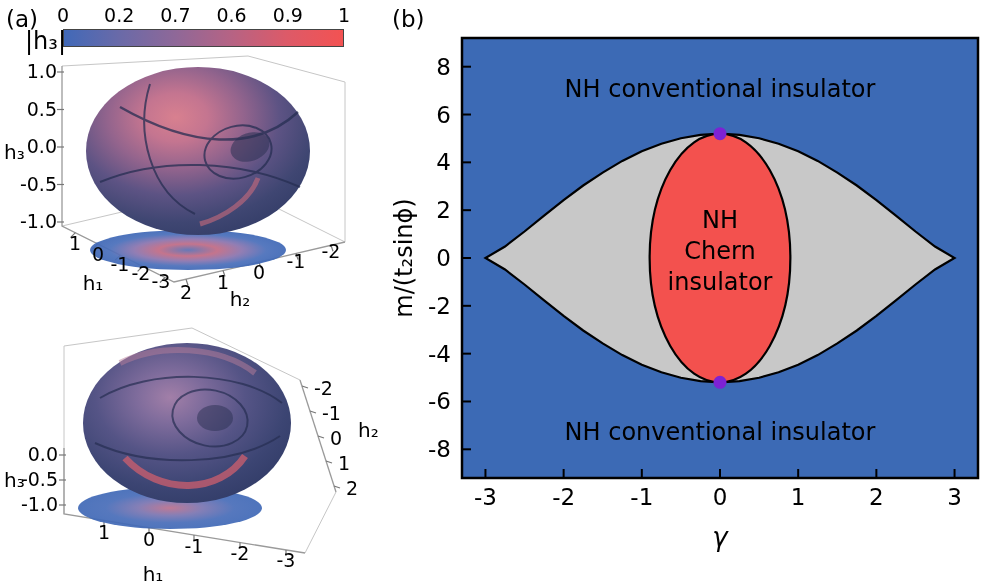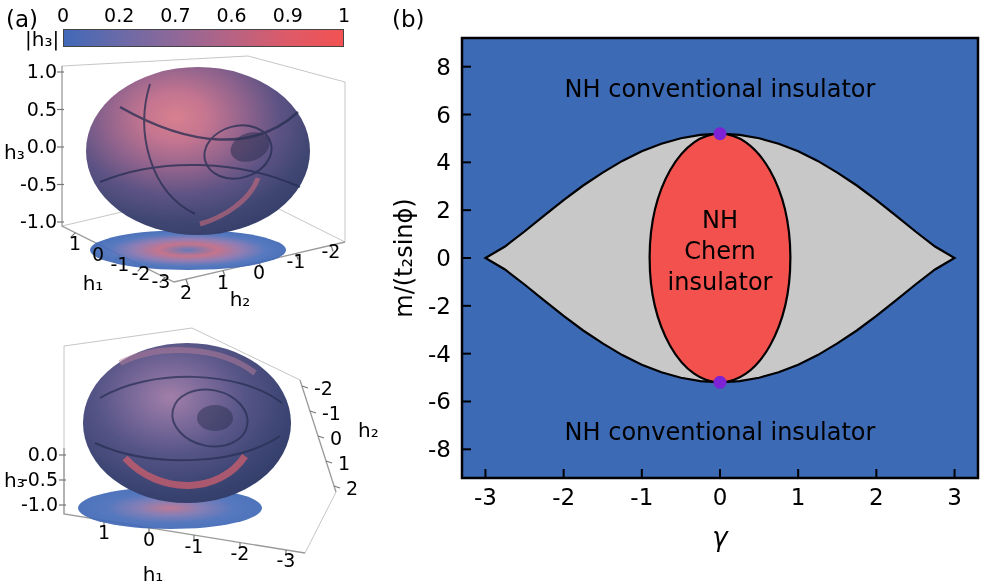--- a/index.html
+++ b/index.html
@@ -10,21 +10,21 @@
     background: #ffffff;
     font-family: "DejaVu Sans", sans-serif;
     color: #000;
     overflow: hidden;
   }
   .panel-label { position: absolute; font-size: 23px; color: #000; z-index: 5; }
   #label-a { left: 6px; top: 6px; }
   #label-b { left: 392px; top: 6px; }
 
   #colorbar { position: absolute; left: 0; top: 0; width: 390px; height: 54px; }
-  #cb-label { position: absolute; left: 25px; top: 27px; font-size: 20px; }
+  #cb-label { position: absolute; left: 25px; top: 27px; font-size: 24px; }
   #cb-bar  { position: absolute; left: 63px; top: 29px; width: 281px; height: 18px; border: 1px solid #444; }
   #cb-ticks { position: absolute; left: 63px; top: 4px; width: 281px; height: 20px; font-size: 19px; }
   #cb-ticks span { position: absolute; transform: translateX(-50%); white-space: nowrap; }
 
   #plot-top    { position: absolute; left: 0; top: 52px;  width: 390px; height: 260px; }
   #plot-bottom { position: absolute; left: 0; top: 318px; width: 390px; height: 268px; }
   #phase-svg   { position: absolute; left: 390px; top: 0; width: 606px; height: 586px; }
 
   svg text { fill: #000; }
   .tick3d { font-size: 19px; }

